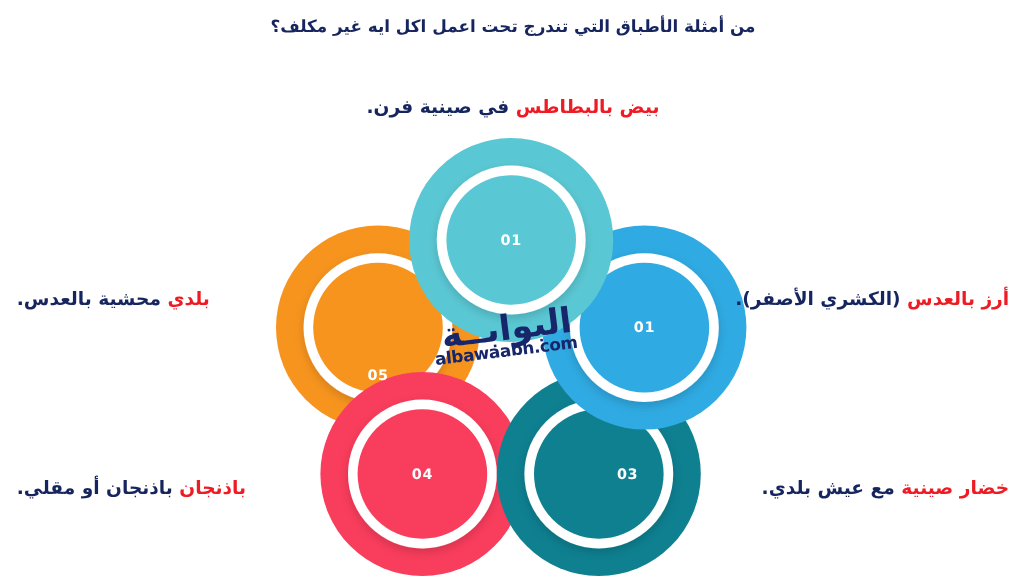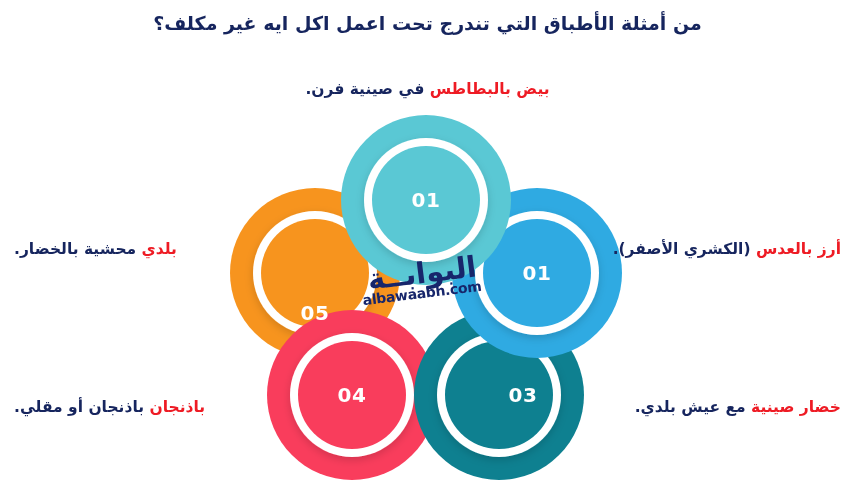--- a/index.html
+++ b/index.html
@@ -15,21 +15,21 @@
     overflow: hidden;
     font-family: "DejaVu Sans", "Liberation Sans", sans-serif;
   }
 
   #page-title {
     position: absolute;
     top: 10px;
     left: 0;
     width: 855px;
     text-align: center;
-    font-size: 19px;
+    font-size: 14px;
     font-weight: bold;
     color: #16255e;
     direction: rtl;
     line-height: 26px;
     letter-spacing: -0.2px;
   }
 
   
   #diagram {
     position: absolute;
@@ -40,21 +40,21 @@
   }
   #diagram svg {
     display: block;
     width: 400px;
     height: 368px;
   }
 
   .num-label {
     position: absolute;
     color: #ffffff;
-    font-size: 20px;
+    font-size: 12px;
     font-weight: bold;
     letter-spacing: 0.5px;
     transform: translate(-50%, -50%);
     direction: ltr;
     pointer-events: none;
   }
 
   
   #center-logo {
     position: absolute;
@@ -168,14 +168,14 @@
 
 <div class="callout" id="callout-3">
   <span class="hi">خضار صينية</span><span class="rest"> مع عيش بلدي.</span>
 </div>
 
 <div class="callout" id="callout-4">
   <span class="hi">باذنجان</span><span class="rest"> باذنجان أو مقلي.</span>
 </div>
 
 <div class="callout" id="callout-5">
-  <span class="hi">بلدي</span><span class="rest"> محشية بالخضار.</span>
+  <span class="hi">بلدي</span><span class="rest"> محشية بالعدس.</span>
 </div>
 
 </body></html>

